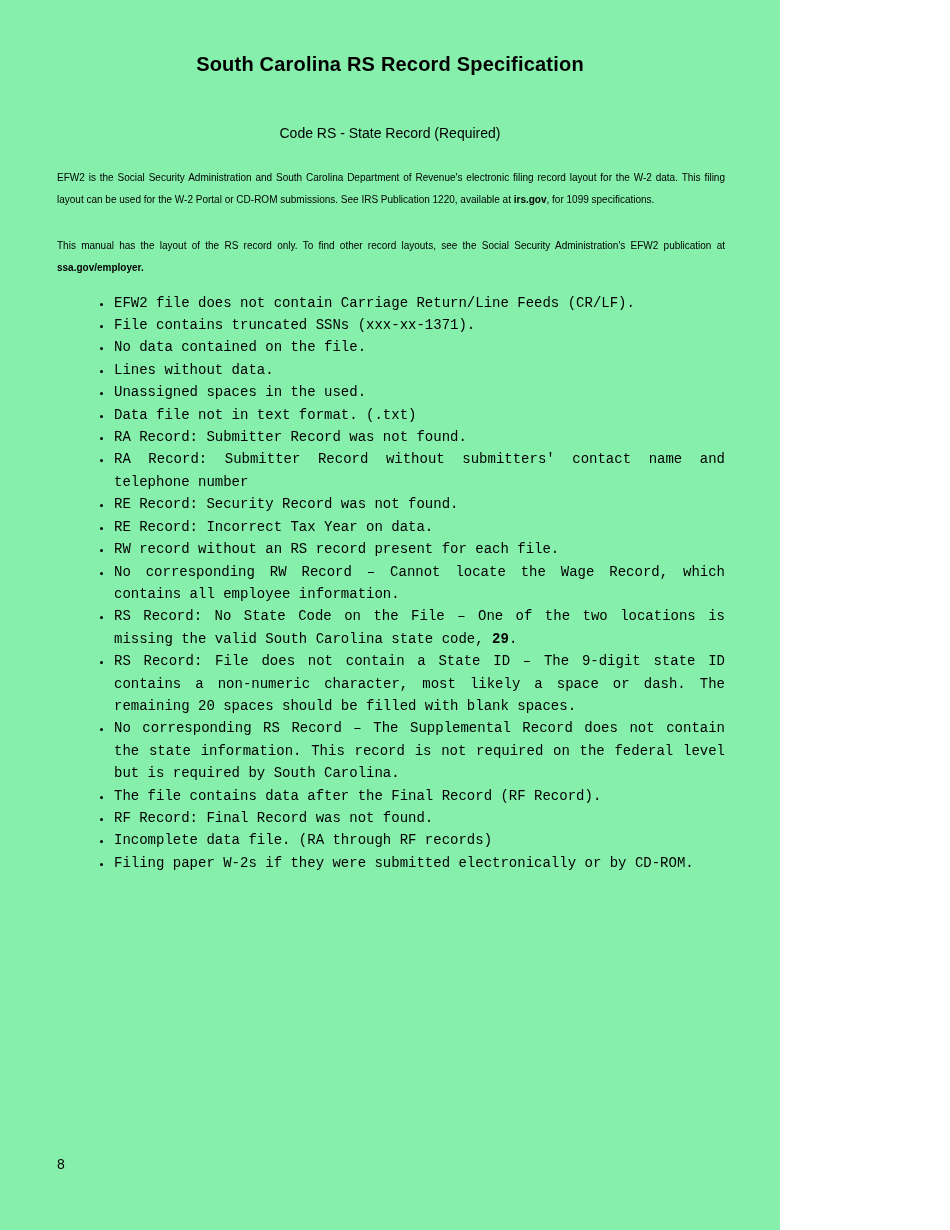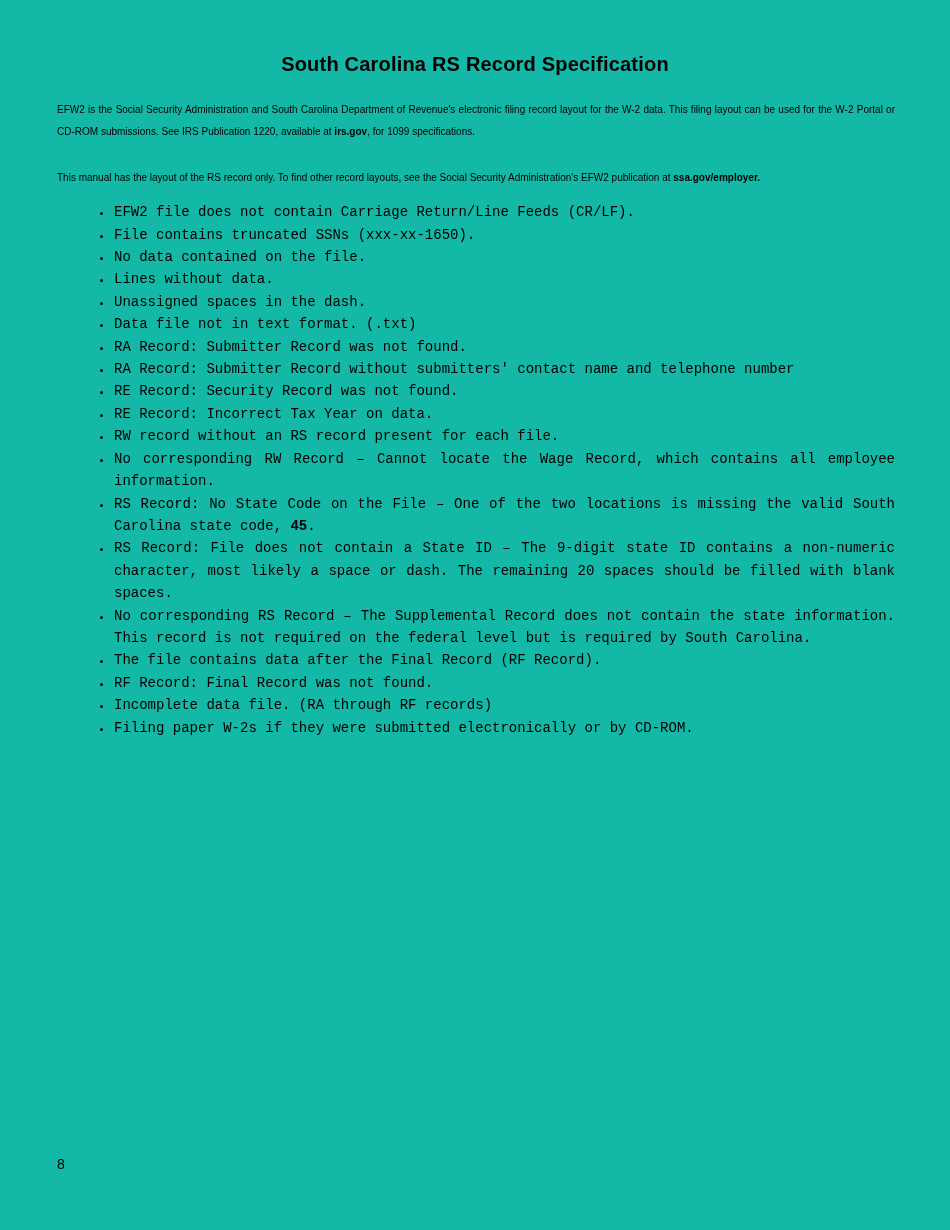--- a/index.html
+++ b/index.html
@@ -8,23 +8,23 @@
     background: #ffffff;
   }
   body {
     width: 950px;
     height: 1230px;
     font-family: "Liberation Sans", sans-serif;
     color: #000000;
   }
   .page {
     position: relative;
-    width: 950px;
+    width: 780px;
     height: 1230px;
-    background: #14b8a6;
+    background: #86efac;
     overflow: hidden;
   }
   .title {
     margin: 0;
     padding-top: 52px;
     text-align: center;
     font-size: 20px;
     line-height: 24px;
     font-weight: bold;
     letter-spacing: 0.2px;
@@ -81,41 +81,42 @@
     font-size: 14px;
     line-height: 22px;
   }
 </style>
 </head>
 <body>
 
 <div class="page">
   <h1 class="title">South Carolina RS Record Specification</h1>
 
+  <div class="subtitle">Code RS - State Record (Required)</div>
 
   <div class="content">
     <p class="body-text"><span>EFW2 is the Social Security Administration and South Carolina Department of Revenue's electronic filing record layout for the W-2 data. This filing layout can be used for the W-2 Portal or CD-ROM submissions. See IRS Publication 1220, available at </span><b>irs.gov</b><span>, for 1099 specifications.</span></p>
 
     <p class="body-text"><span>This manual has the layout of the RS record only. To find other record layouts, see the Social Security Administration's EFW2 publication at </span><b>ssa.gov/employer.</b></p>
 
 
     <ul class="error-list">
         <li><span>EFW2 file does not contain Carriage Return/Line Feeds (CR/LF).</span></li>
-        <li><span>File contains truncated SSNs (xxx-xx-1650).</span></li>
+        <li><span>File contains truncated SSNs (xxx-xx-1371).</span></li>
         <li><span>No data contained on the file.</span></li>
         <li><span>Lines without data.</span></li>
-        <li><span>Unassigned spaces in the dash.</span></li>
+        <li><span>Unassigned spaces in the used.</span></li>
         <li><span>Data file not in text format. (.txt)</span></li>
         <li><span>RA Record: Submitter Record was not found.</span></li>
         <li><span>RA Record: Submitter Record without submitters' contact name and telephone number</span></li>
         <li><span>RE Record: Security Record was not found.</span></li>
         <li><span>RE Record: Incorrect Tax Year on data.</span></li>
         <li><span>RW record without an RS record present for each file.</span></li>
         <li><span>No corresponding RW Record – Cannot locate the Wage Record, which contains all employee information.</span></li>
-        <li><span>RS Record: No State Code on the File – One of the two locations is missing the valid South Carolina state code, </span><b>45</b><span>.</span></li>
+        <li><span>RS Record: No State Code on the File – One of the two locations is missing the valid South Carolina state code, </span><b>29</b><span>.</span></li>
         <li><span>RS Record: File does not contain a State ID – The 9-digit state ID contains a non-numeric character, most likely a space or dash. The remaining 20 spaces should be filled with blank spaces.</span></li>
         <li><span>No corresponding RS Record – The Supplemental Record does not contain the state information. This record is not required on the federal level but is required by South Carolina.</span></li>
         <li><span>The file contains data after the Final Record (RF Record).</span></li>
         <li><span>RF Record: Final Record was not found.</span></li>
         <li><span>Incomplete data file. (RA through RF records)</span></li>
         <li><span>Filing paper W-2s if they were submitted electronically or by CD-ROM.</span></li>
       </ul>
   </div>
 
   <div class="page-number">8</div>

